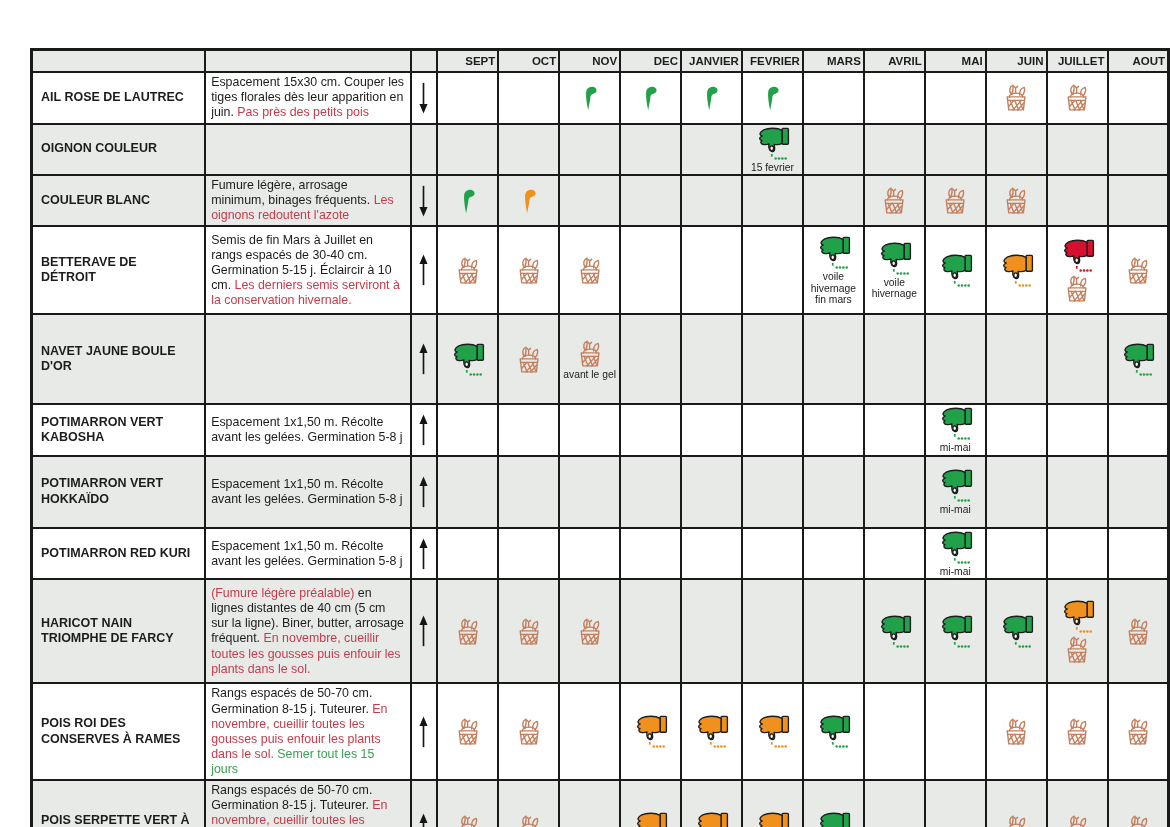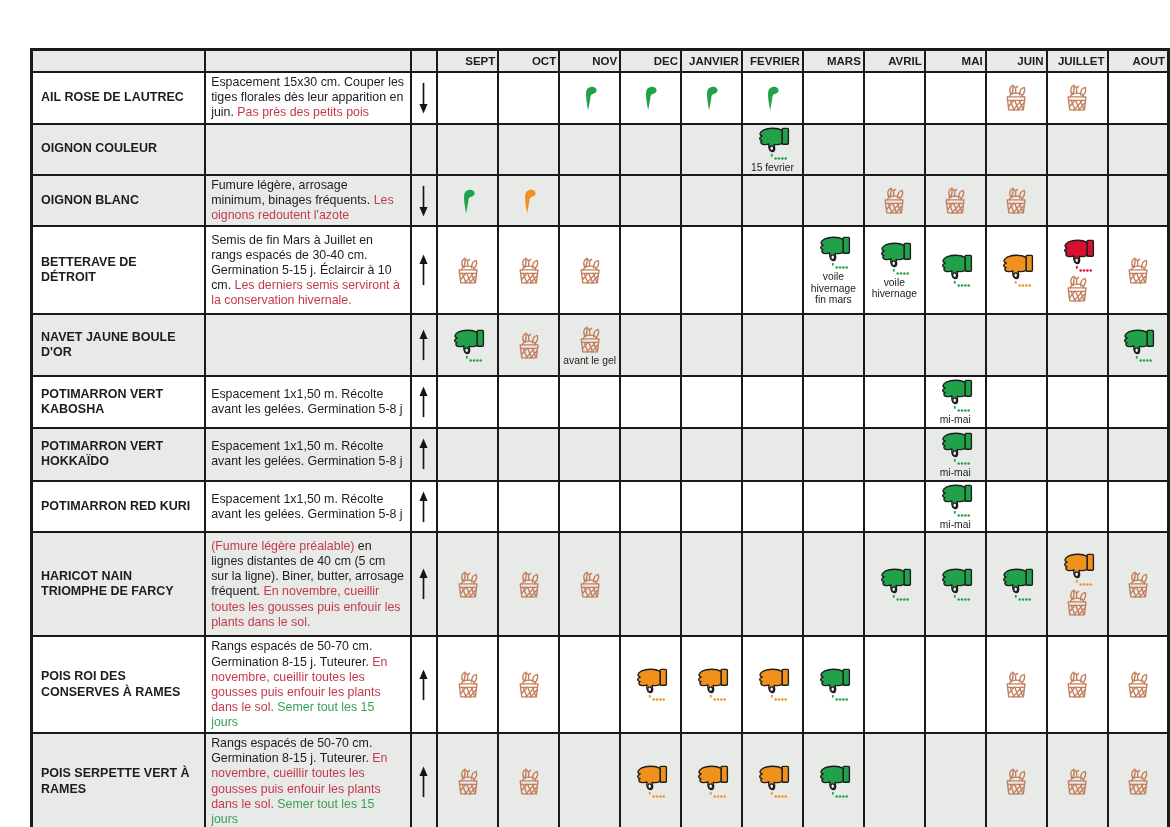--- a/index.html
+++ b/index.html
@@ -231,21 +231,21 @@
             <div class="stack"></div>
           </td>
           <td class="mcell">
             <div class="stack"></div>
           </td>
           <td class="mcell">
             <div class="stack"></div>
           </td>
         </tr>
         <tr style="height:50px" class="shaded">
-          <td class="name">OIGNON BLANC</td>
+          <td class="name">COULEUR BLANC</td>
           <td class="desc"><span class="seg-black">Fumure légère, arrosage minimum, binages fréquents. </span><span class="seg-red">Les oignons redoutent l'azote</span></td>
           <td class="arrowc">
             <span class="ic"><svg width="11" height="34" viewBox="0 0 12 36">
                 <g>
                   <line x1="6" y1="1.5" x2="6" y2="26" stroke="#141414" stroke-width="1.8"></line>
                   <polygon points="1.6,24.5 10.4,24.5 6,35" fill="#141414"></polygon>
                 </g>
               </svg></span>
           </td>
           <td class="mcell">
@@ -506,21 +506,21 @@
                     <path d="M21.2 13.6 C21 8.8 23 5.6 26.4 5 C27.4 8.6 26 12.2 23.8 14.6"></path>
                     <path d="M9.6 16 C9.8 10 24.4 10 24.6 16"></path>
                     <path d="M7 15.8 L27.2 15.8 L25.4 30.6 L8.8 30.6 Z"></path>
                     <path d="M7.6 19.8 L26.6 19.8"></path>
                     <path d="M10.4 19.8 L14.8 30.6 M15.6 19.8 L20 30.6 M20.8 19.8 L24.6 29.4 M8.9 26.4 L14.6 19.8 M13.6 30.6 L23.2 19.8 M19 30.6 L25.8 22.8"></path>
                   </g>
                 </svg></span>
             </div>
           </td>
         </tr>
-        <tr style="height:62px" class="shaded">
+        <tr style="height:90px" class="shaded">
           <td class="name">NAVET JAUNE BOULE D'OR</td>
           <td class="desc"></td>
           <td class="arrowc">
             <span class="ic"><svg width="11" height="34" viewBox="0 0 12 36">
                 <g transform="rotate(180 6 18)">
                   <line x1="6" y1="1.5" x2="6" y2="26" stroke="#141414" stroke-width="1.8"></line>
                   <polygon points="1.6,24.5 10.4,24.5 6,35" fill="#141414"></polygon>
                 </g>
               </svg></span>
           </td>
@@ -673,21 +673,21 @@
           <td class="mcell">
             <div class="stack"></div>
           </td>
           <td class="mcell">
             <div class="stack"></div>
           </td>
           <td class="mcell">
             <div class="stack"></div>
           </td>
         </tr>
-        <tr style="height:53px" class="shaded">
+        <tr style="height:72px" class="shaded">
           <td class="name">POTIMARRON VERT HOKKAÏDO</td>
           <td class="desc"><span class="seg-black">Espacement 1x1,50 m. Récolte avant les gelées. Germination 5-8 j</span></td>
           <td class="arrowc">
             <span class="ic"><svg width="11" height="34" viewBox="0 0 12 36">
                 <g transform="rotate(180 6 18)">
                   <line x1="6" y1="1.5" x2="6" y2="26" stroke="#141414" stroke-width="1.8"></line>
                   <polygon points="1.6,24.5 10.4,24.5 6,35" fill="#141414"></polygon>
                 </g>
               </svg></span>
           </td>

